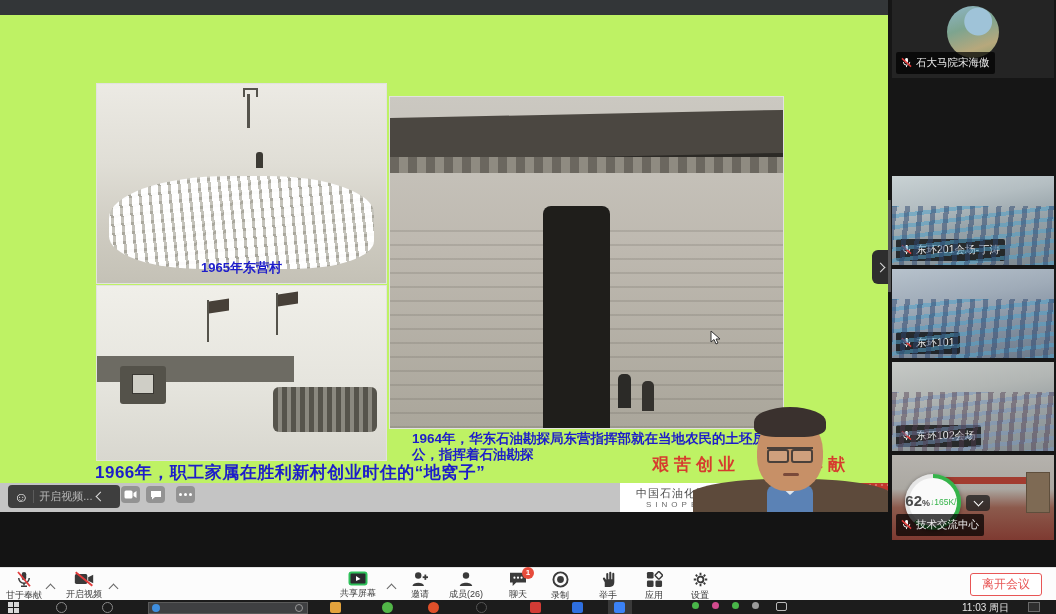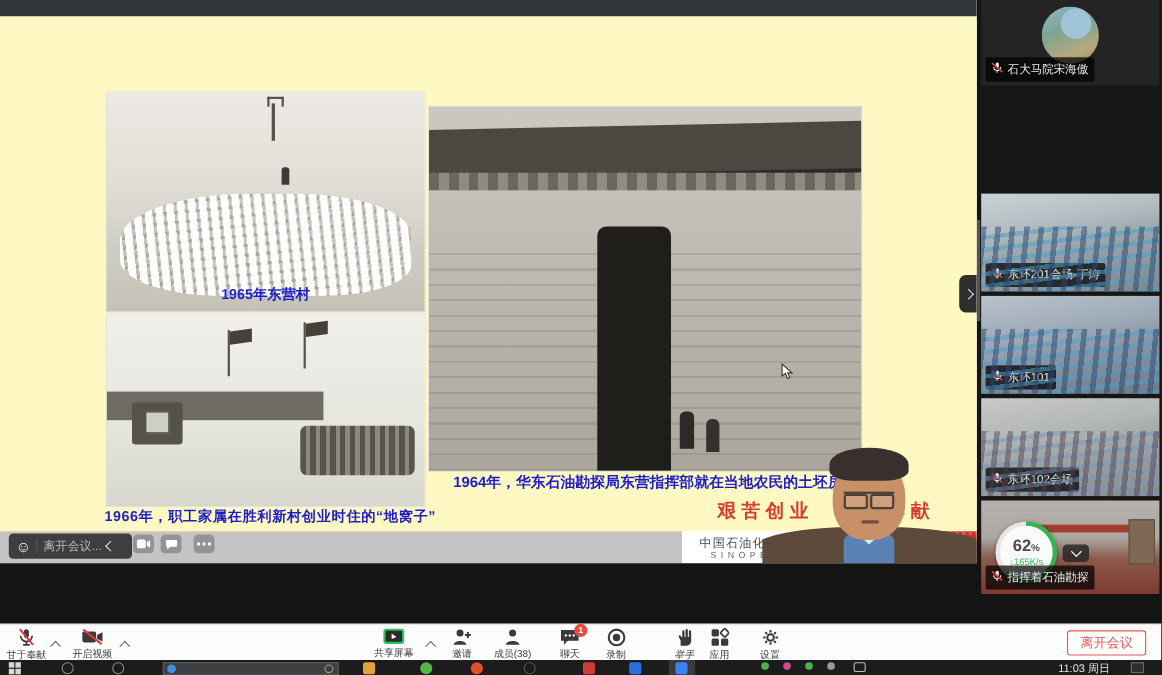--- a/index.html
+++ b/index.html
@@ -2,21 +2,21 @@
 <html><head>
 <meta charset="utf-8">
 <style>
   html,body{margin:0;padding:0;background:#000;}
   .screen{position:relative;width:1056px;height:614px;overflow:hidden;background:#141414;
           font-family:"Liberation Sans","DejaVu Sans",sans-serif;}
 
   
   .main{position:absolute;left:0;top:0;width:888px;height:512px;background:#fdfdfd;overflow:hidden;}
   .topbar{position:absolute;left:0;top:0;width:888px;height:15px;background:#333638;}
-  .slide{position:absolute;left:0;top:15px;width:888px;height:468px;background:#fef9c3;}
+  .slide{position:absolute;left:0;top:15px;width:888px;height:468px;background:#bef264;}
 
   .photo{position:absolute;overflow:hidden;box-shadow:0 0 0 1px #e2e2de;}
   .p1{left:97px;top:69px;width:289px;height:199px;
       background:linear-gradient(180deg,#eceae4 0%,#e0ded6 40%,#cfccc2 72%,#c4c1b6 100%);}
   .p1 .flock{position:absolute;left:4%;right:4%;top:46%;bottom:7%;border-radius:45% 40% 30% 35%;
       background:repeating-linear-gradient(84deg,rgba(255,255,255,.95) 0 7px,rgba(160,158,148,.55) 7px 10px),
                  repeating-linear-gradient(-6deg,rgba(250,250,245,.8) 0 6px,rgba(140,138,128,.4) 6px 9px);}
   .p1 .derrick{position:absolute;left:52%;top:5%;width:3px;height:34px;background:#55534c;}
   .p1 .derrick:after{content:"";position:absolute;left:-4px;top:-6px;width:11px;height:7px;border:2px solid #55534c;border-bottom:none;}
   .p1 .herder{position:absolute;left:55%;top:34%;width:7px;height:16px;background:#3c3a34;border-radius:3px 3px 0 0;}
@@ -24,21 +24,21 @@
 
   .p2{left:97px;top:271px;width:289px;height:174px;
       background:linear-gradient(180deg,#f0efe9 0%,#e6e5de 55%,#d8d7cf 100%);}
   .p2 .band{position:absolute;left:0;top:40%;width:68%;height:15%;background:#6d6b63;}
   .p2 .hut{position:absolute;left:8%;top:46%;width:16%;height:22%;background:#54524a;border-radius:3px;}
   .p2 .hut:after{content:"";position:absolute;left:25%;top:22%;width:45%;height:45%;background:#cfcec6;border:1px solid #3a3833;}
   .p2 .pole{position:absolute;width:2px;height:42px;background:#55534b;top:8%;}
   .p2 .pole .flag{position:absolute;left:2px;top:0;width:20px;height:12px;background:#474038;transform:skewY(-8deg);}
   .p2 .crowd2{position:absolute;right:3%;bottom:16%;width:36%;height:26%;border-radius:6px;
       background:repeating-linear-gradient(90deg,#56544c 0 5px,#8a887f 5px 9px);}
-  .p2cap{position:absolute;left:95px;top:446px;font-size:13px;font-weight:bold;color:#1d1dca;letter-spacing:.5px;}
+  .p2cap{position:absolute;left:95px;top:446px;font-size:17px;font-weight:bold;color:#1d1dca;letter-spacing:.5px;}
 
   .p3{left:390px;top:82px;width:393px;height:331px;
       background:linear-gradient(180deg,#cbc8c1 0%,#beb9b0 45%,#aaa69b 100%);}
   .p3 .roofdark{position:absolute;left:0;top:5%;width:100%;height:13%;background:#4b4741;
       border-bottom:4px solid #2c2a26;transform:skewY(-1.2deg);}
   .p3 .eave{position:absolute;left:0;top:18%;width:100%;height:5%;
       background:repeating-linear-gradient(90deg,#6b675f 0 9px,#8f8b81 9px 18px);}
   .p3 .door{position:absolute;left:39%;top:33%;width:17%;height:67%;background:#1f1e1b;border-radius:8px 8px 0 0;}
   .p3 .fig1{position:absolute;left:58%;bottom:6%;width:13px;height:34px;background:#2b2a27;border-radius:5px 5px 0 0;}
   .p3 .fig2{position:absolute;left:64%;bottom:5%;width:12px;height:30px;background:#34322e;border-radius:5px 5px 0 0;}
@@ -115,21 +115,21 @@
   .t6 .shelf{position:absolute;right:4px;top:20%;width:22px;height:46%;background:#7e6a54;border:1px solid #5e4e3c;}
 
   .tlabel{position:absolute;left:4px;bottom:4px;max-width:150px;display:flex;align-items:center;gap:4px;
       background:rgba(0,0,0,.72);border-radius:2px;padding:2px 5px;}
   .tname{color:#ececec;font-size:10.5px;white-space:nowrap;}
   .host-badge{width:15px;height:15px;background:#ef8a1d;border-radius:2px;display:inline-flex;align-items:center;justify-content:center;flex:0 0 auto;}
 
   .ring{position:absolute;left:13px;top:19px;width:56px;height:56px;border-radius:50%;
       background:conic-gradient(#35b44a 0 62%, #e6e6e6 62% 100%);box-shadow:0 1px 4px rgba(0,0,0,.4);}
   .ring .inner{position:absolute;left:4px;top:4px;width:48px;height:48px;border-radius:50%;background:#fafafa;
-      display:flex;flex-direction:column;align-items:center;justify-content:center;}
+      display:flex;flex-direction:row;align-items:center;justify-content:center;}
   .ring .pct{font-size:15px;font-weight:bold;color:#4a4a4a;line-height:15px;}
   .ring .pct small{font-size:9px;font-weight:bold;}
   .ring .spd{font-size:8.5px;color:#35b44a;line-height:10px;}
   .chevbtn{position:absolute;left:74px;top:40px;width:24px;height:16px;background:rgba(35,35,35,.8);border-radius:4px;
       display:flex;align-items:center;justify-content:center;cursor:pointer;}
   .sscroll{position:absolute;left:888px;top:200px;width:3px;height:92px;background:#8a8a8a;opacity:.55;}
 
   
   .chev{display:inline-block;width:6px;height:6px;border-left:1.5px solid #666;border-top:1.5px solid #666;}
   .chev-up{transform:rotate(45deg);}
@@ -201,36 +201,37 @@
       <div class="photo p3">
         <div class="roofdark"></div>
         <div class="eave"></div>
         <div class="wallline"></div>
         <div class="door"></div>
         <div class="fig1"></div>
         <div class="fig2"></div>
       </div>
       <div class="p3cap">
         <div>1964年，华东石油勘探局东营指挥部就在当地农民的土坯房里</div>
+        <div>公，指挥着石油勘探</div>
       </div>
 
       <div class="slogan">艰苦创业　甘于奉献</div>
 
       <div class="cursor">
         <svg width="12" height="16" viewBox="0 0 12 16">
             <path d="M1 1 L1 12 L4 9.5 L6 14 L8 13 L6 9 L10 9 Z" fill="#fff" stroke="#333" stroke-width="1"></path>
           </svg>
       </div>
     </div>
 
     <div class="strip-grey">
       <div class="pill">
         <span class="smiley">☺</span>
         <span class="pill-div"></span>
-        <span class="pill-text">离开会议...</span>
+        <span class="pill-text">开启视频...</span>
         <span class="chev chev-left"></span>
       </div>
 
       <button class="gbtn" style="left:121px;">
         <svg width="13" height="9" viewBox="0 0 13 9">
             <rect x="0.5" y="0.5" width="8" height="8" rx="1.5" fill="#fff"></rect>
             <path d="M9.5 3 L12.5 1 V8 L9.5 6 Z" fill="#fff"></path>
           </svg>
       </button>
       <button class="gbtn" style="left:146px;">
@@ -344,21 +345,21 @@
       </div>
       <div class="tlabel">
         <span>
           <svg width="11" height="11" viewBox="0 0 12 12">
               <rect x="4.6" y="1" width="3" height="5.6" rx="1.5" fill="#fff"></rect>
               <path d="M2.6 5.4a3.5 3.5 0 0 0 7 0" stroke="#fff" stroke-width="1" fill="none"></path>
               <line x1="6" y1="9" x2="6" y2="11" stroke="#fff"></line>
               <line x1="1" y1="1.5" x2="11" y2="10.5" stroke="#e23b3b" stroke-width="1.6"></line>
             </svg>
         </span>
-        <span class="tname">指挥着石油勘探</span>
+        <span class="tname">技术交流中心</span>
       </div>
     </div>
   </div>
   <div class="sscroll"></div>
 
 
   <div class="btoolbar">
 
     <button class="titem" style="left:2px;width:44px;">
       <span>
@@ -409,21 +410,21 @@
       <span class="tlab">邀请</span>
     </button>
 
     <button class="titem" style="left:438px;width:56px;">
       <span>
         <svg width="18" height="16" viewBox="0 0 20 18">
             <circle cx="10" cy="5" r="3.6" fill="#3a3a3a"></circle>
             <path d="M3 17c.8-5 13.2-5 14 0z" fill="#3a3a3a"></path>
           </svg>
       </span>
-      <span class="tlab">成员(38)</span>
+      <span class="tlab">成员(26)</span>
     </button>
 
     <button class="titem" style="left:496px;width:44px;">
       <span class="badge">1</span>
       <span>
         <svg width="18" height="16" viewBox="0 0 20 18">
             <path d="M1 2 h18 v11 h-11 l-4 4 v-4 h-3 z" fill="#3a3a3a"></path>
             <circle cx="6" cy="7.5" r="1.2" fill="#fff"></circle>
             <circle cx="10" cy="7.5" r="1.2" fill="#fff"></circle>
             <circle cx="14" cy="7.5" r="1.2" fill="#fff"></circle>
@@ -435,21 +436,21 @@
     <button class="titem" style="left:538px;width:44px;">
       <span>
         <svg width="17" height="17" viewBox="0 0 18 18">
             <circle cx="9" cy="9" r="7.5" fill="none" stroke="#3a3a3a" stroke-width="2"></circle>
             <circle cx="9" cy="9" r="3.6" fill="#3a3a3a"></circle>
           </svg>
       </span>
       <span class="tlab">录制</span>
     </button>
 
-    <button class="titem" style="left:600px;width:44px;font-style:italic;">
+    <button class="titem" style="left:586px;width:44px;">
       <span>
         <svg width="15" height="17" viewBox="0 0 16 18">
             <path d="M4 17 v-5 L2.2 8.6 c-.7-1.3 1-2.4 1.9-1.2 L5.6 9.6 V3.2 a1.1 1.1 0 0 1 2.2 0 V8.6 h1 V1.8 a1.1 1.1 0 0 1 2.2 0 V8.6 h1 V3 a1.1 1.1 0 0 1 2.2 0 v9 c0 3-1.8 5-4.6 5 z" fill="#3a3a3a"></path>
           </svg>
       </span>
       <span class="tlab">举手</span>
     </button>
 
     <button class="titem" style="left:632px;width:44px;">
       <span>

